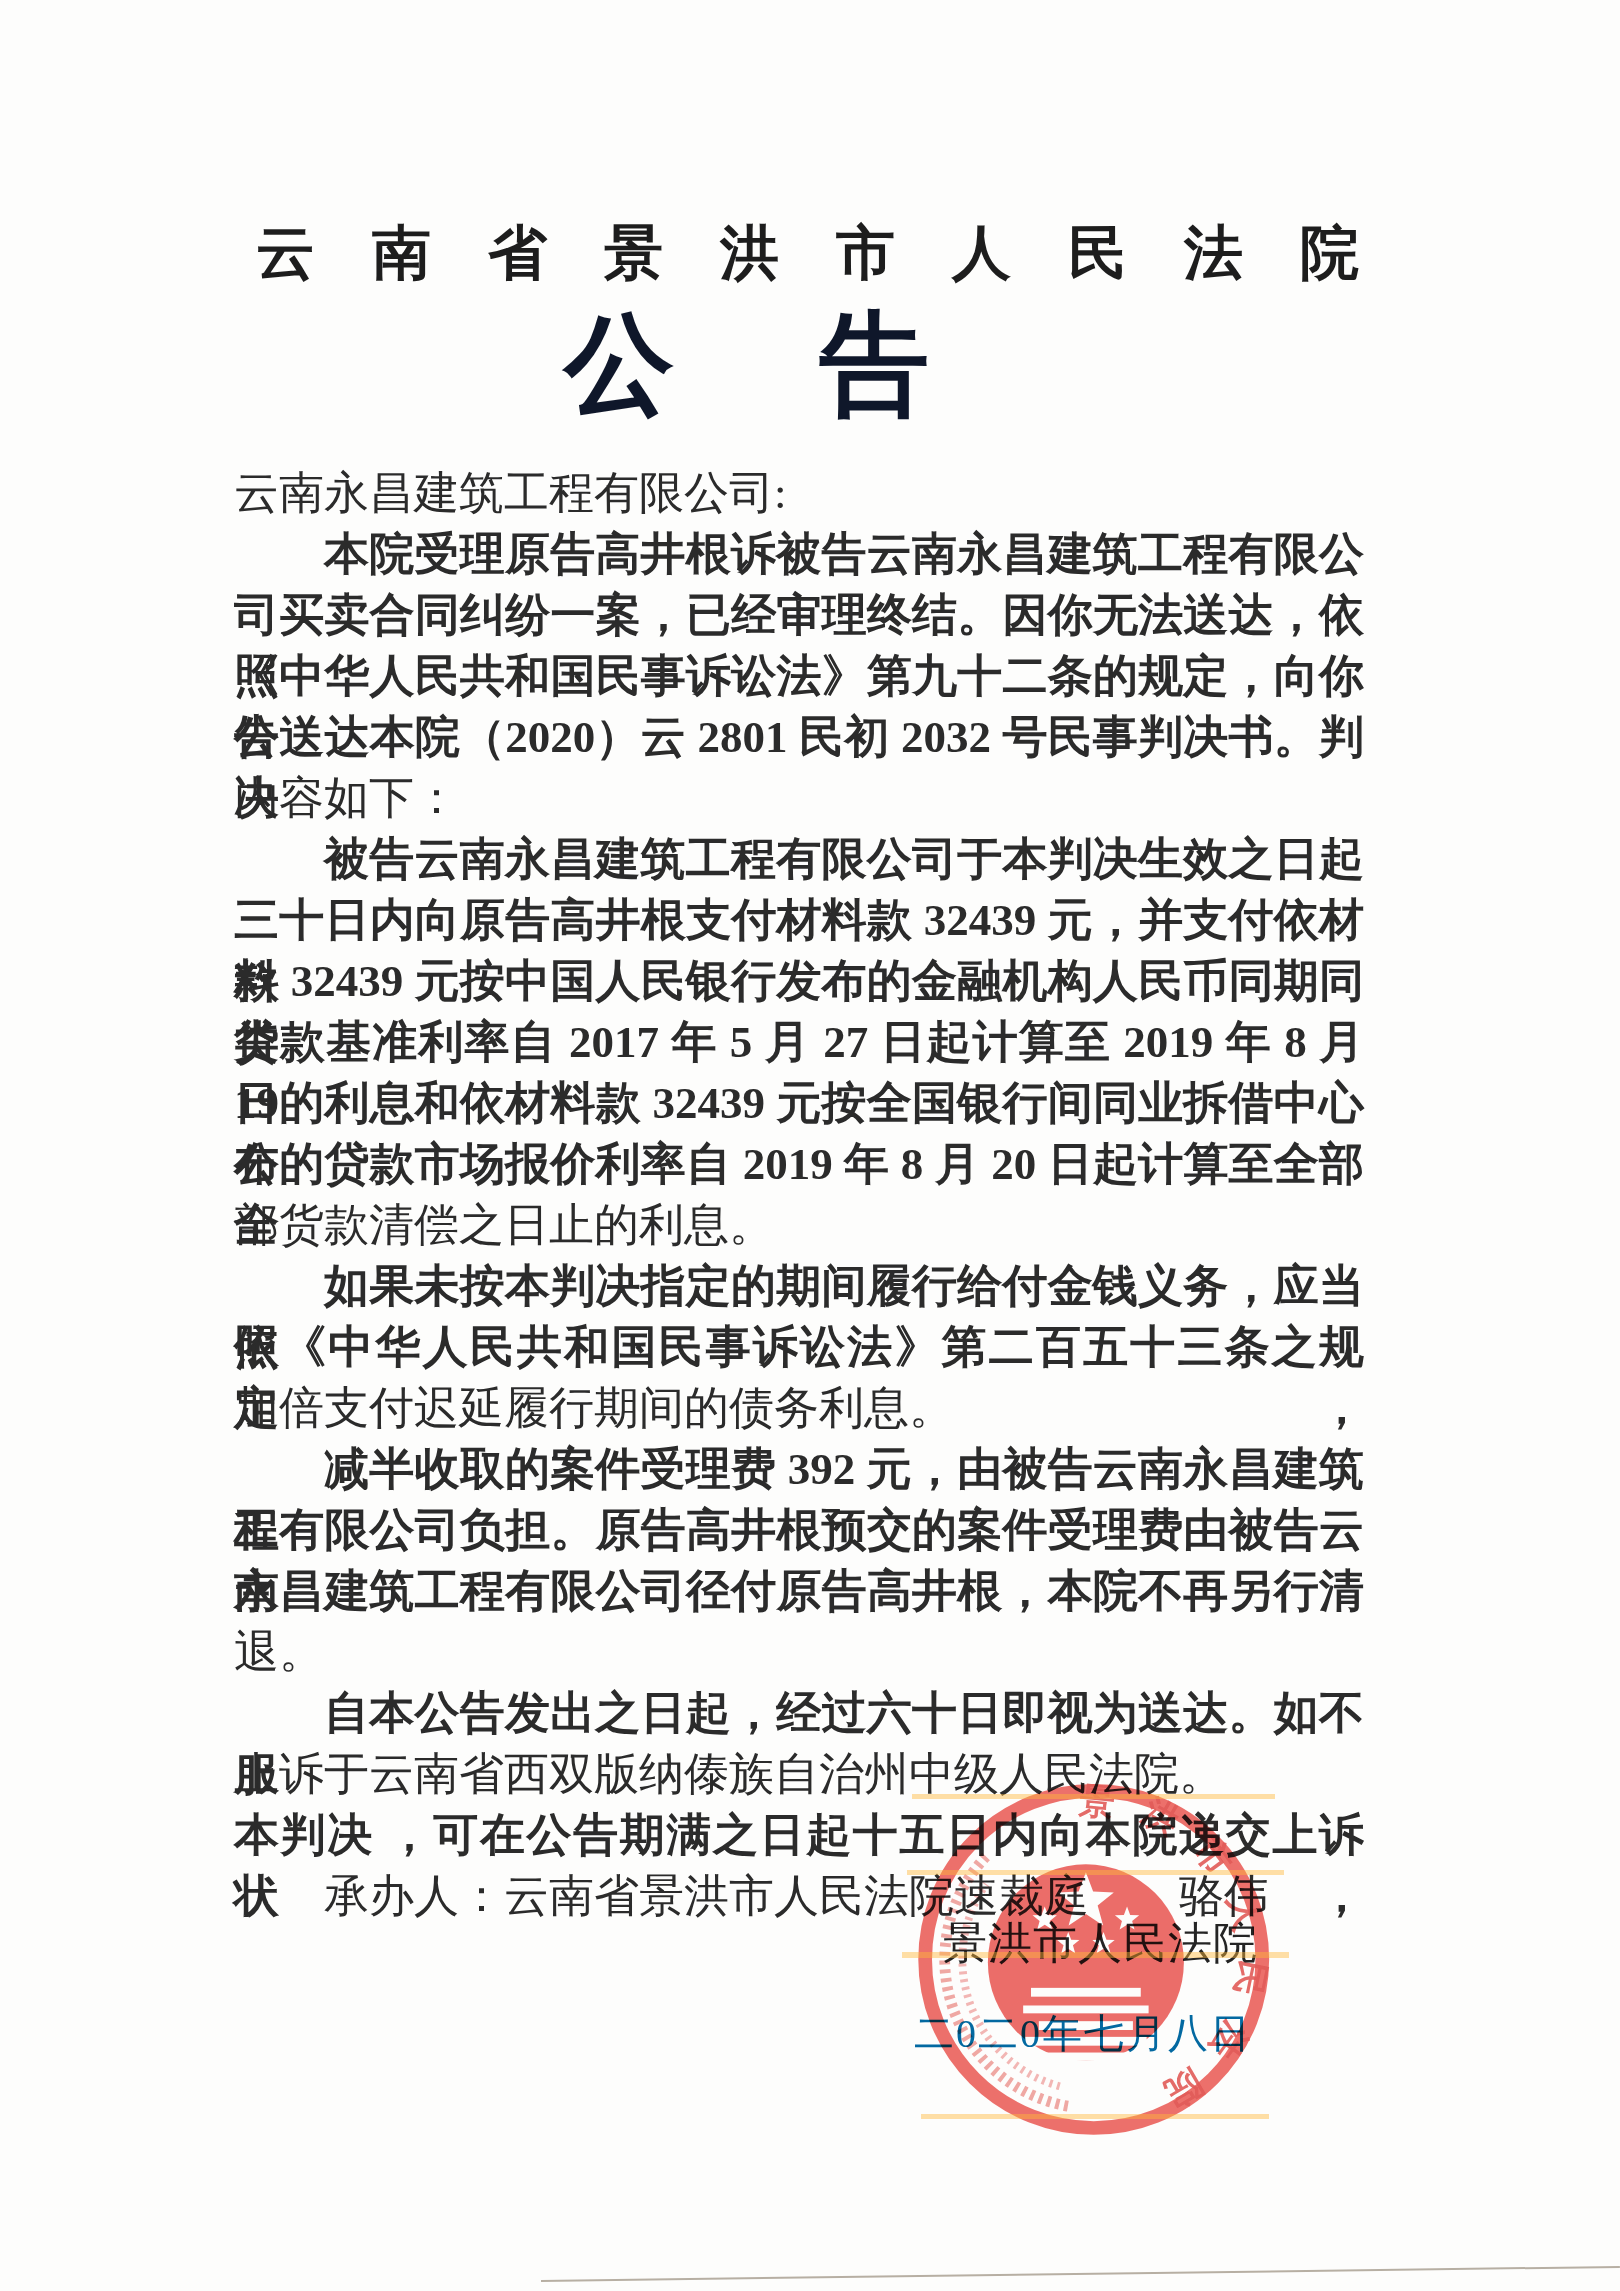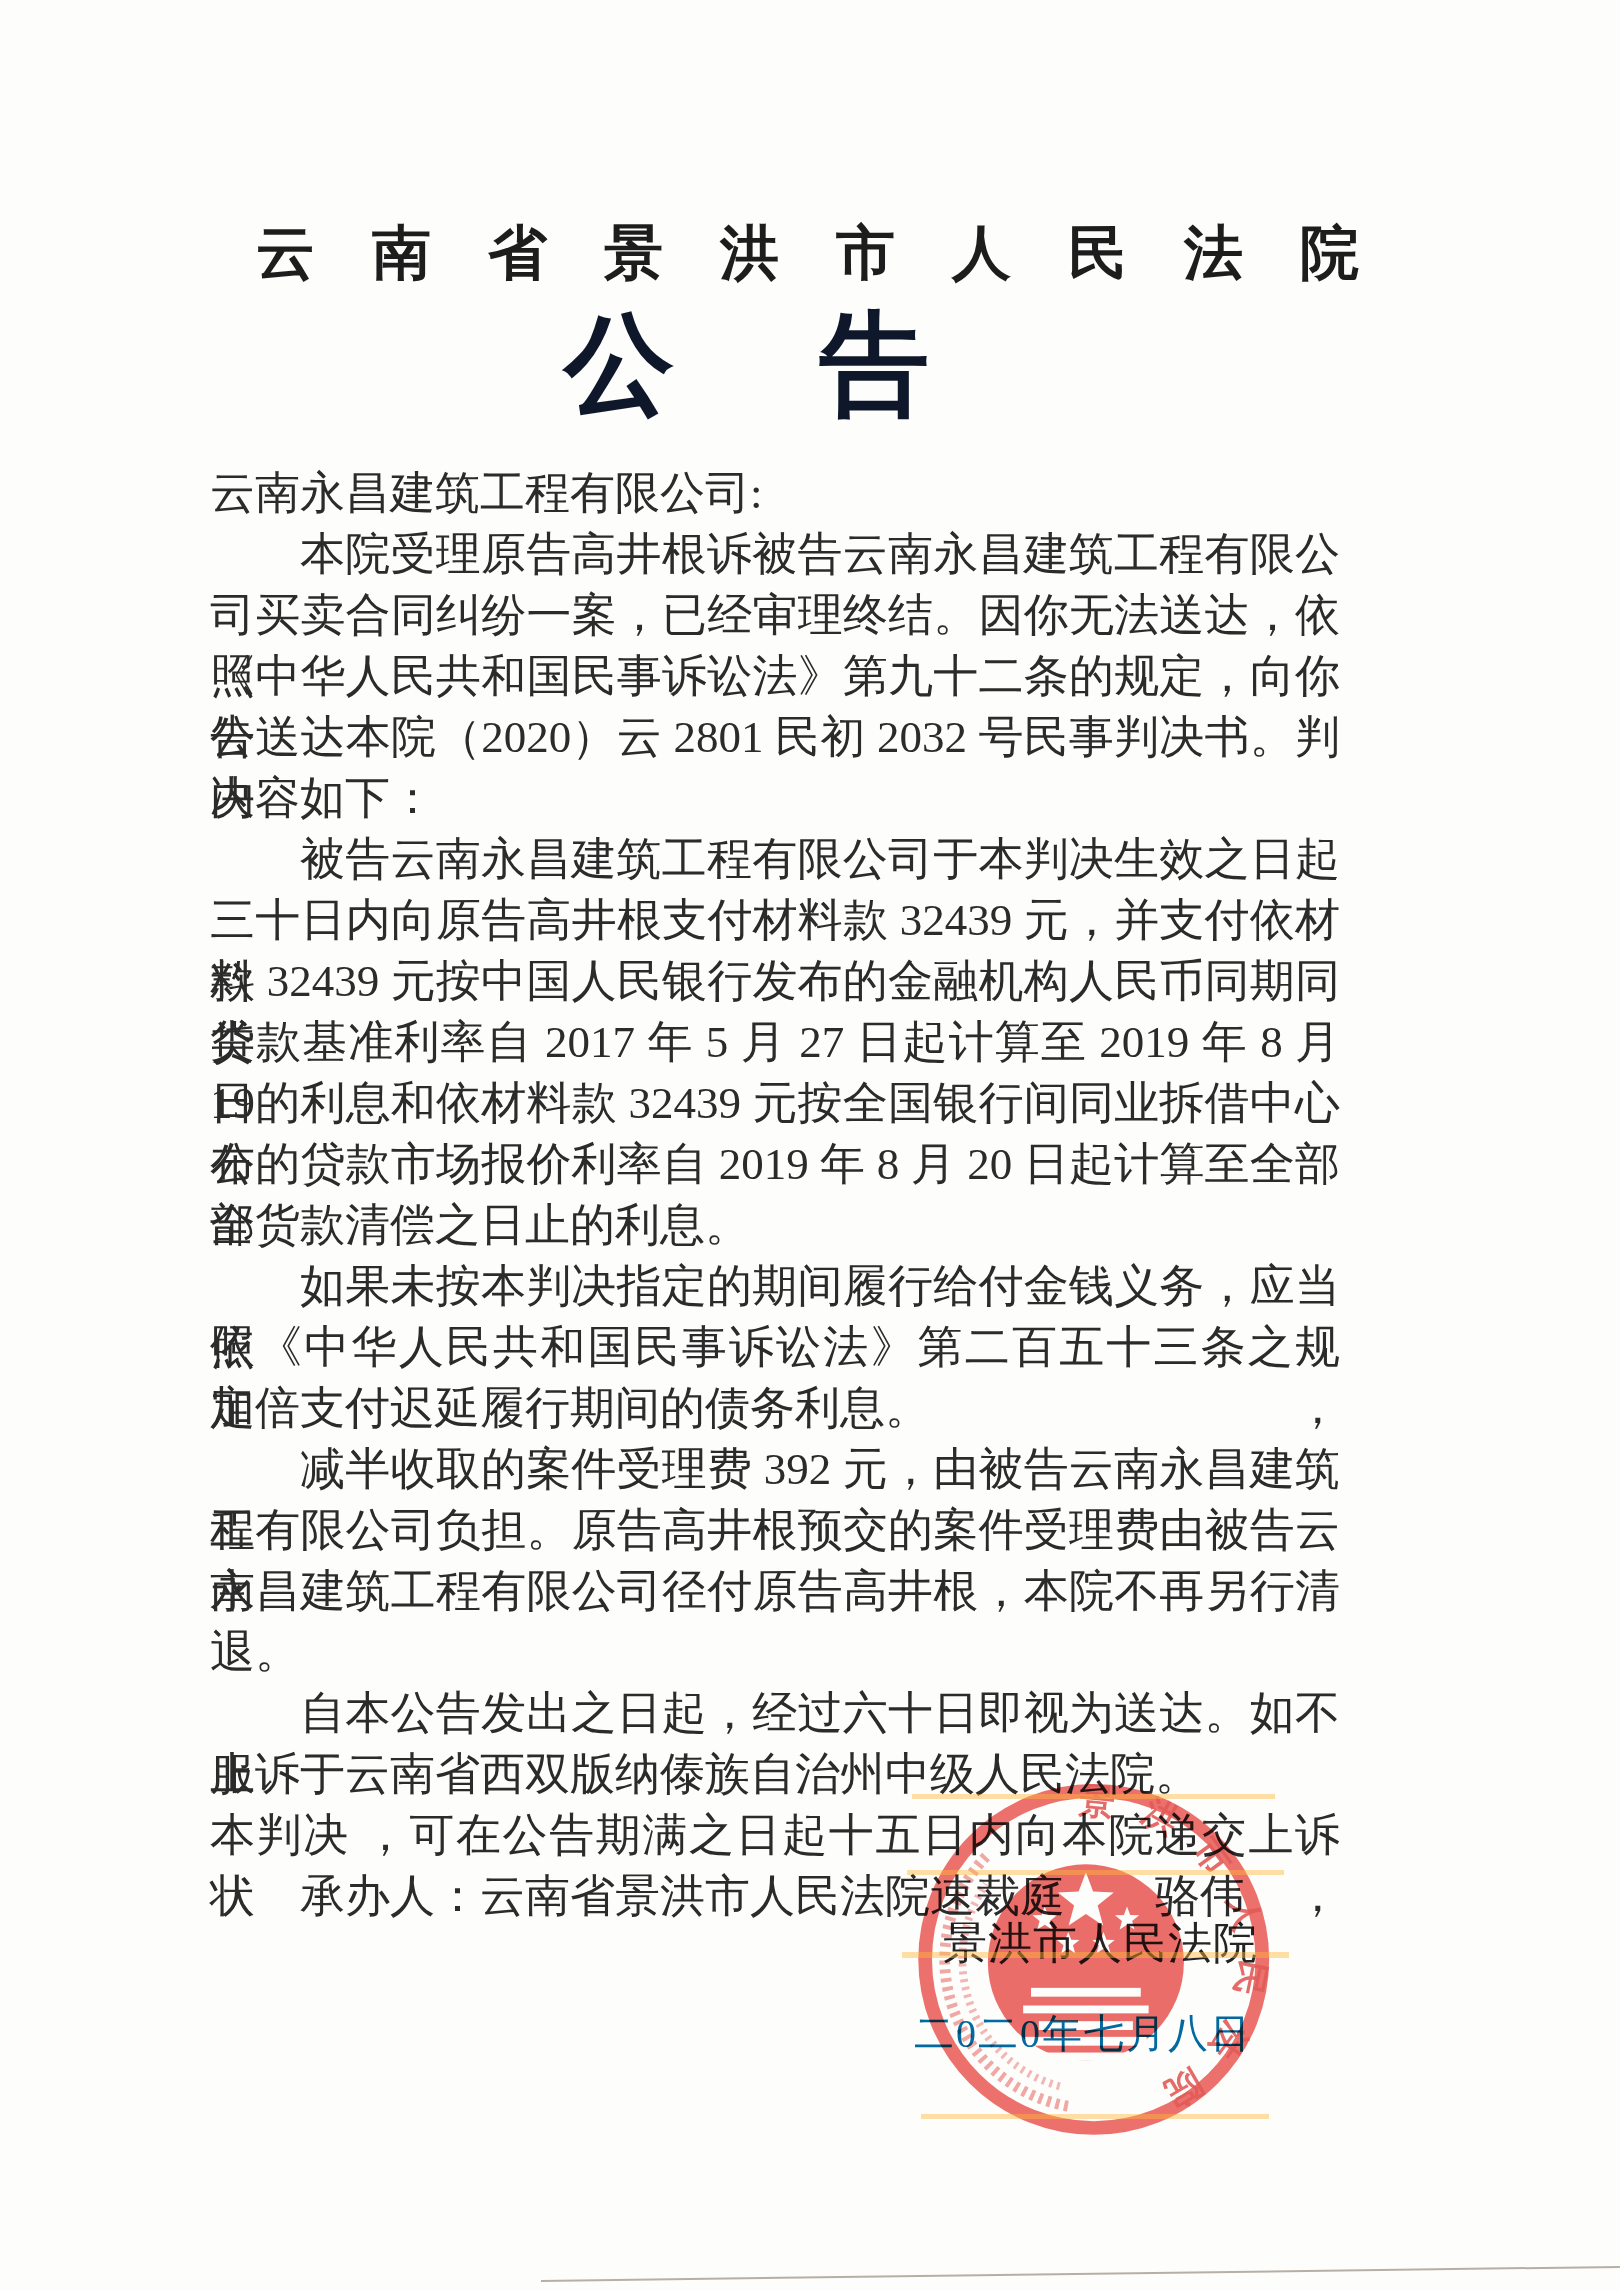--- a/index.html
+++ b/index.html
@@ -25,33 +25,34 @@
   .doc-heading{
     left:564px;top:304px;
     font-family:"Liberation Sans","DejaVu Sans",sans-serif;
     font-weight:700;
     font-size:110px;line-height:120px;
     letter-spacing:17.6px;
     color:#0f172a;
     white-space:nowrap;
   }
   .doc-lines{
-    left:210px;top:463px;
+    left:234px;top:463px;
     width:1130px;
   }
   .line{
     height:61px;line-height:61px;
     font-size:45px;
     white-space:pre;
     color:#2b2b2b;
   }
   .line.just{
     text-align:justify;
     text-align-last:justify;
     white-space:normal;
+    font-weight:bold;
   }
   .line.indent{ text-indent:90px; }
   .court-name{
     left:943px;top:1919px;
     font-size:44px;line-height:49px;
     letter-spacing:1px;
     color:#242424;
     white-space:nowrap;
   }
   .issue-date{

